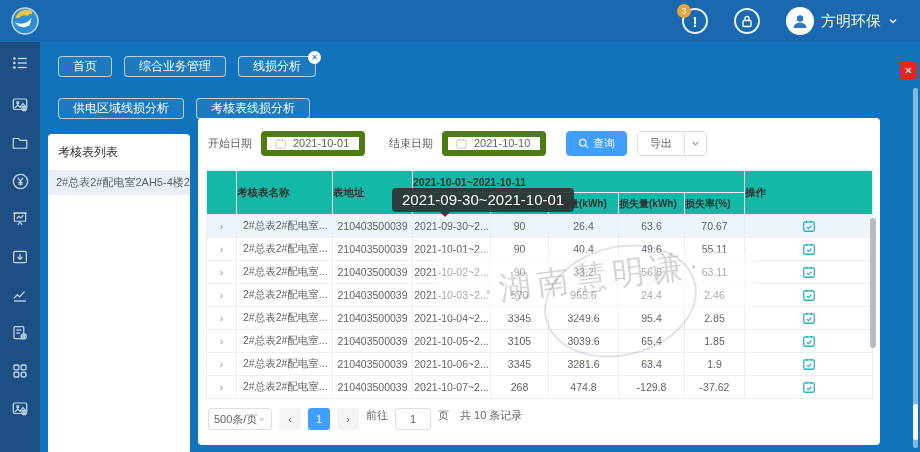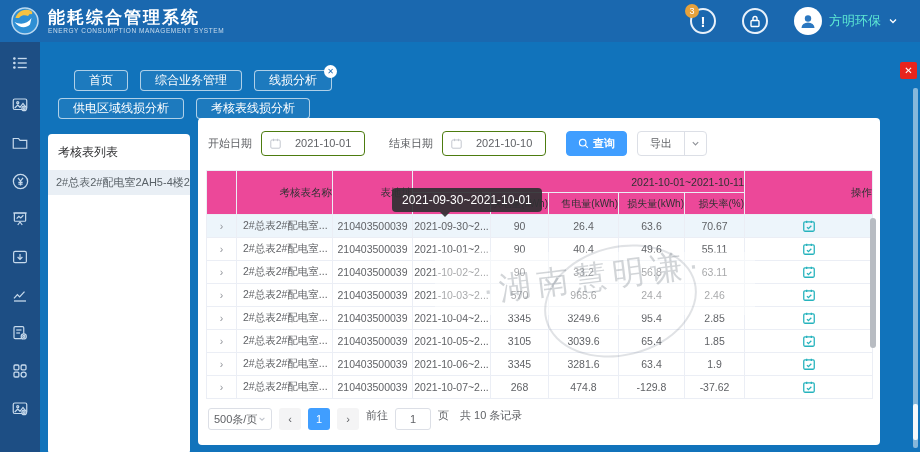--- a/index.html
+++ b/index.html
@@ -13,76 +13,76 @@
   .brand-title { color:#fff; font-size:17px; font-weight:bold; letter-spacing:2px; line-height:18px; }
   .brand-sub { color:rgba(255,255,255,.75); font-size:6.5px; letter-spacing:.6px; }
   .header-right { margin-left:auto; display:flex; align-items:center; gap:26px; margin-right:22px; }
   .hdr-circle { position:relative; width:26px; height:26px; border:2px solid #e8f1fa; border-radius:50%;
                 display:flex; align-items:center; justify-content:center; color:#fff; }
   .hdr-circle .bang { font-weight:bold; font-size:15px; color:#fff; }
   .badge { position:absolute; top:-6px; left:-7px; width:14px; height:14px; background:#e6a23c; color:#fff;
            border-radius:50%; font-size:9px; display:flex; align-items:center; justify-content:center; }
   .user-wrap { display:flex; align-items:center; gap:7px; cursor:pointer; }
   .avatar { width:28px; height:28px; border-radius:50%; background:#fff; display:flex; align-items:center; justify-content:center; }
-  .user-name { color:#5eead4; font-size:13px; }
+  .user-name { color:#fef9c3; font-size:15px; }
   .chev { width:10px; height:10px; }
 
   
   .body { position:relative; display:flex; height:410px; }
   .sidebar { width:40px; background:#1d4e84; display:flex; flex-direction:column; align-items:center; padding-top:10px; gap:16px; flex:none; }
   .side-icon { width:22px; height:22px; display:flex; align-items:center; justify-content:center; cursor:pointer; opacity:.92; }
   .side-icon.first { margin-bottom:4px; }
 
   .content { position:relative; flex:1; }
 
   
   .tab-row { position:absolute; left:18px; display:flex; gap:12px; }
-  .tab-row.r1 { top:28px;margin-left:16px; } .tab-row.r2 { top:56px; }
+  .tab-row.r1 { top:14px; } .tab-row.r2 { top:56px; }
   .tab-btn { position:relative; height:21px; padding:0 14px; border:1px solid rgba(255,255,255,.65); border-radius:4px;
              background:rgba(255,255,255,.05); color:#fff; font-size:12px; display:flex; align-items:center; cursor:pointer; white-space:nowrap; }
   .tab-close { position:absolute; top:-6px; right:-6px; width:13px; height:13px; background:#fff; color:#1a68af;
                border-radius:50%; font-size:8px; line-height:13px; text-align:center; cursor:pointer; }
   .close-all { position:absolute; top:20px; right:3px; width:17px; height:17px; background:#e8241d; border-radius:2px;
                color:#fff; font-size:10px; line-height:17px; text-align:center; cursor:pointer; }
 
   
   .left-card { position:absolute; left:8px; top:92px; width:142px; height:320px; background:#fff; border-radius:4px; overflow:hidden; }
   .left-card-title { font-size:12px; color:#303133; padding:10px 10px 9px; }
   .meter-item { height:25px; line-height:25px; background:#e9eff5; font-size:11px; color:#5a6268;
                 padding-left:8px; white-space:nowrap; overflow:hidden; cursor:pointer; }
 
   
   .main-card { position:absolute; left:158px; top:76px; width:682px; height:327px; background:#fff; border-radius:4px; }
 
   .filter-row { position:absolute; top:12px; left:10px; right:10px; height:26px; display:flex; align-items:center; font-size:11px; color:#606266; }
   .f-label { margin-right:9px; white-space:nowrap; }
-  .date-input { width:104px; height:25px; border:1px solid #4d7c0f; border-radius:4px; display:flex; align-items:center;
-                padding:0 8px; gap:14px; color:#606266; background:#fff; cursor:pointer; }
+  .date-input { width:104px; height:25px; border:6px solid #4d7c0f; border-radius:4px; display:flex; align-items:center;
+                padding:0 8px; gap:7px; color:#606266; background:#fff; cursor:pointer; }
   .gap24 { width:24px; }
   .btn-query { margin-left:20px; height:25px; padding:0 11px; background:#409eff; border:1px solid #409eff; border-radius:4px;
-               color:#fff; font-size:11px; display:flex; align-items:center; gap:4px; cursor:pointer;font-weight:bold; }
+               color:#fff; font-size:11px; display:flex; align-items:center; gap:4px; cursor:pointer; }
   .btn-export { margin-left:10px; height:25px; display:flex; align-items:stretch; border:1px solid #dcdfe6; border-radius:4px; overflow:hidden; background:#fff; }
   .btn-export .seg1 { padding:0 12px; font-size:11px; color:#606266; display:flex; align-items:center; cursor:pointer; }
   .btn-export .seg2 { width:22px; border-left:1px solid #dcdfe6; display:flex; align-items:center; justify-content:center; cursor:pointer; }
 
   
   .tbl-wrap { position:absolute; top:52px; left:8px; }
   table { border-collapse:collapse; table-layout:fixed; width:666px; font-size:10.5px; }
   th, td { border:1px solid #ebeef5; overflow:hidden; white-space:nowrap; }
-  thead th { background:#ec4899; color:#303133; font-weight:normal; height:22px; text-align:right; }
+  thead th { background:#14b8a6; color:#303133; font-weight:bold; height:22px; text-align:left; }
   thead .sub th { font-size:10px; }
   tbody td { height:23px; color:#606266; text-align:center; background:#fff; }
   tbody tr:first-of-type td { background:#edf5fb; }
   td.name { text-align:left; padding-left:6px; }
   td.arrow { color:#909399; cursor:pointer; }
   .op-ico { display:inline-flex; cursor:pointer; vertical-align:middle; }
 
   
   .tooltip { position:absolute; left:194px; top:70px; height:24px; line-height:24px; padding:0 10px;
-             background:rgba(48,49,51,.92); color:#fff; font-size:12px; border-radius:4px; white-space:nowrap; z-index:6; }
+             background:rgba(48,49,51,.92); color:#fff; font-size:15px; border-radius:4px; white-space:nowrap; z-index:6; }
   .tooltip::after { content:""; position:absolute; left:48px; bottom:-5px; border:5px solid transparent; border-bottom:none;
                     border-top:5px solid rgba(48,49,51,.92); }
 
   
   .wm-rect { position:absolute; left:237px; top:134px; width:320px; height:63px; background:rgba(255,255,255,.45); pointer-events:none; z-index:4; }
   .wm-text { position:absolute; left:284px; top:138px; font-size:32px; letter-spacing:6px; color:rgba(105,115,125,.30);
              transform:rotate(-7deg); pointer-events:none; z-index:5; white-space:nowrap; }
   .wm-circle { position:absolute; left:345px; top:128px; width:155px; height:110px; border:2px solid rgba(115,125,135,.22);
                border-radius:50%; transform:rotate(-14deg); pointer-events:none; z-index:5; }
 
@@ -108,24 +108,20 @@
 
 <div class="app">
 
   <div class="top-header">
     <svg class="logo" viewBox="0 0 30 30">
       <circle cx="15" cy="15" r="13" fill="#2f8fd4" stroke="#bcd9f0" stroke-width="1.5"></circle>
       <path d="M5.5 12 A11 11 0 0 1 22 5.5 L18 10 A7 7 0 0 0 9 12 Z" fill="#f5c242"></path>
       <path d="M4.5 16 c6 3 13 2 17-4 l-1.5 6.5 c-4.5 4.5-11 3.5-15.5-2.5 z" fill="#ffffff"></path>
       <circle cx="21" cy="7" r="1.3" fill="#f5c242"></circle>
     </svg>
-    <div>
-      <div class="brand-title">能耗综合管理系统</div>
-      <div class="brand-sub">ENERGY CONSUMPTION MANAGEMENT SYSTEM</div>
-    </div>
     <div class="header-right">
       <div class="hdr-circle">
         <span class="bang">!</span>
         <span class="badge">3</span>
       </div>
       <div class="hdr-circle">
         <svg width="12" height="13" viewBox="0 0 12 13">
           <rect x="2" y="5.5" width="8" height="6" rx="1" fill="none" stroke="#fff" stroke-width="1.4"></rect>
           <path d="M4 5.5 V3.5 a2 2 0 0 1 4 0 V5.5" fill="none" stroke="#fff" stroke-width="1.4"></path>
         </svg>

